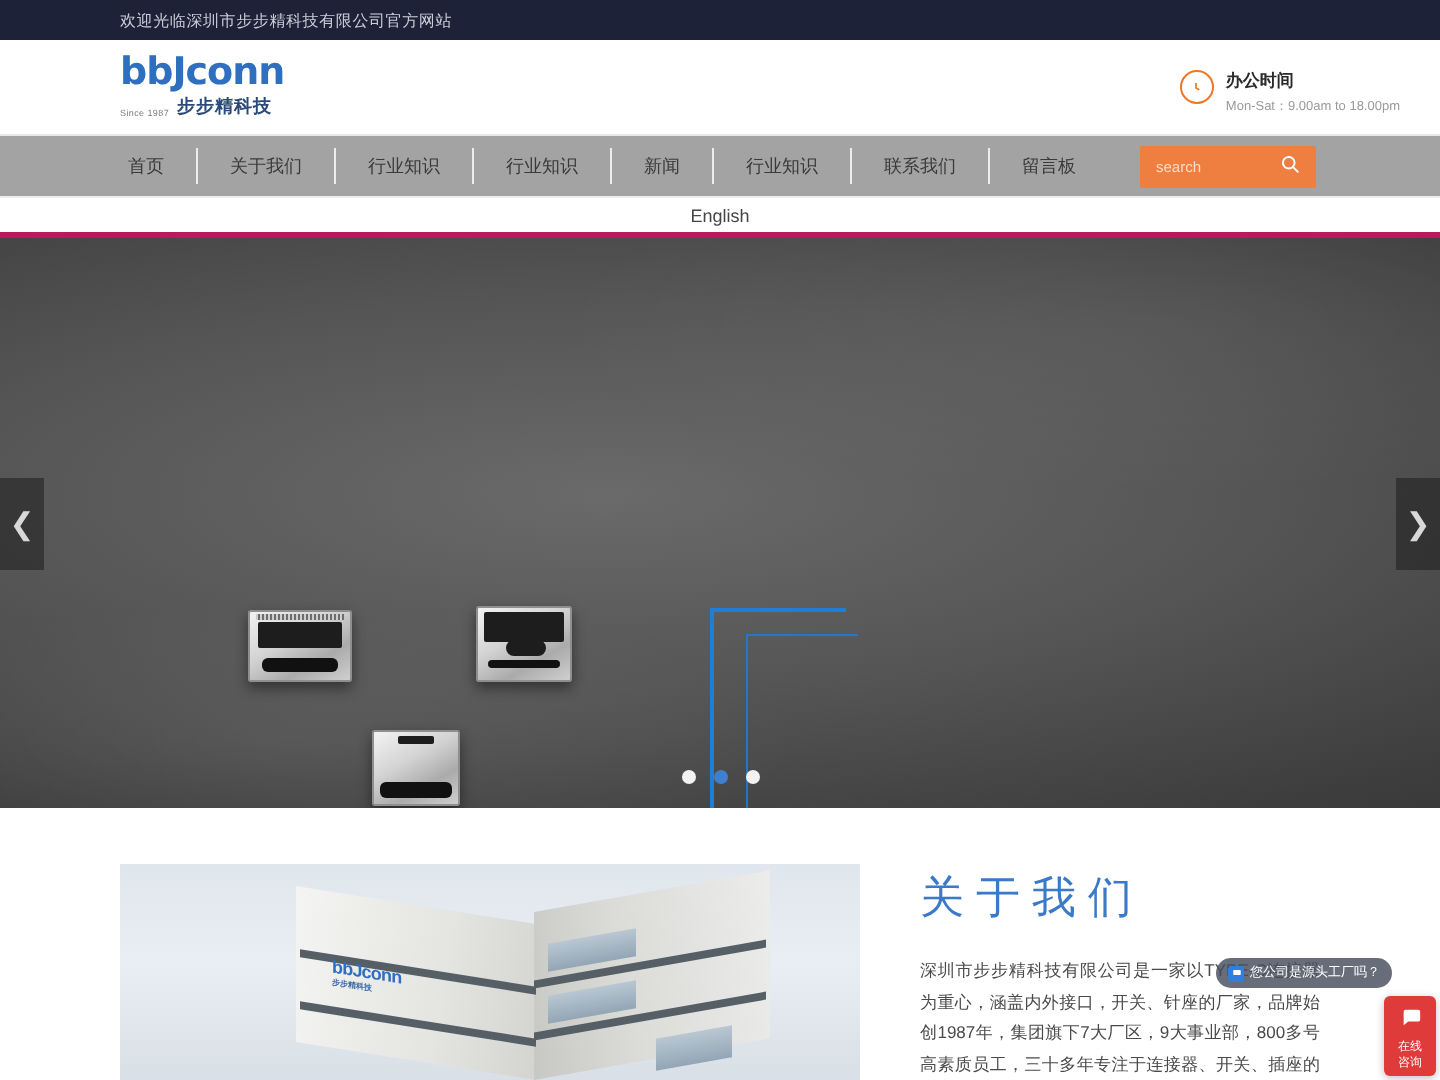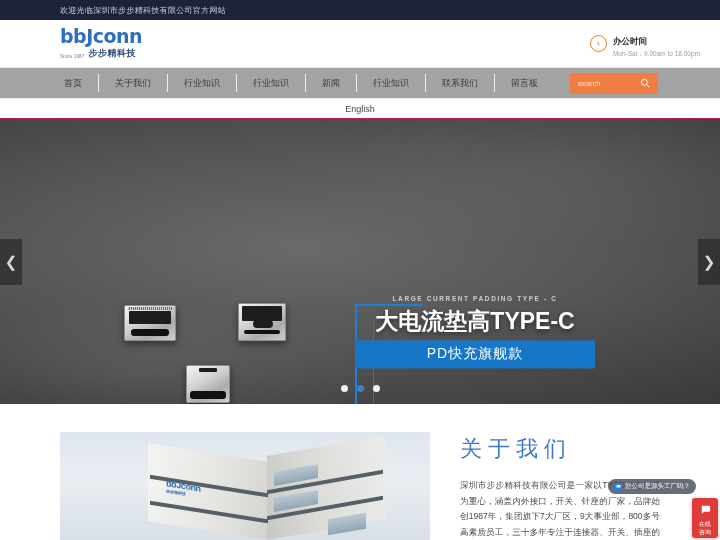--- a/index.html
+++ b/index.html
@@ -75,21 +75,21 @@
     color:#ffe3d2; font-size:7.5px; width:100%;
     font-family:"Liberation Sans",sans-serif;
   }
   .search-input::placeholder { color:#ffdcc8; }
   .search-icon { color:#fff; flex:0 0 auto; }
 
   
   .langrow {
     height:20px; background:#fff; display:flex;
     align-items:center; justify-content:center;
-    border-bottom:1px solid #be185d;
+    border-bottom:3px solid #be185d;
   }
   .lang { font-size:9px; color:#444; cursor:pointer; }
 
   
   .banner {
     height:285px; position:relative; overflow:hidden;
     background:
       radial-gradient(ellipse 120% 90% at 42% 45%, #6a6a6a 0%, #555 38%, #3d3d3d 72%, #2e2e2e 100%);
   }
   .banner::after{
@@ -305,25 +305,20 @@
   <div class="conn" style="left:186px; top:246px;">
     <div class="body" style="width:44px;height:38px;">
       <div class="dark" style="left:12px; top:2px; width:18px; height:4px;"></div>
       <div class="slot" style="left:3px; bottom:3px; right:3px; height:8px;"></div>
     </div>
   </div>
 
   <div class="frame-deco"></div>
   <div class="frame-deco2"></div>
 
-  <div class="banner-text">
-    <div class="bt-eng">LARGE CURRENT PADDING TYPE - C</div>
-    <div class="bt-main">大电流垫高TYPE-C</div>
-    <div class="bt-sub">PD快充旗舰款</div>
-  </div>
 
   <div class="arrow left">
     <span>❮</span>
   </div>
   <div class="arrow right">
     <span>❯</span>
   </div>
 
   <div class="dots">
     <span class="dot"></span>

